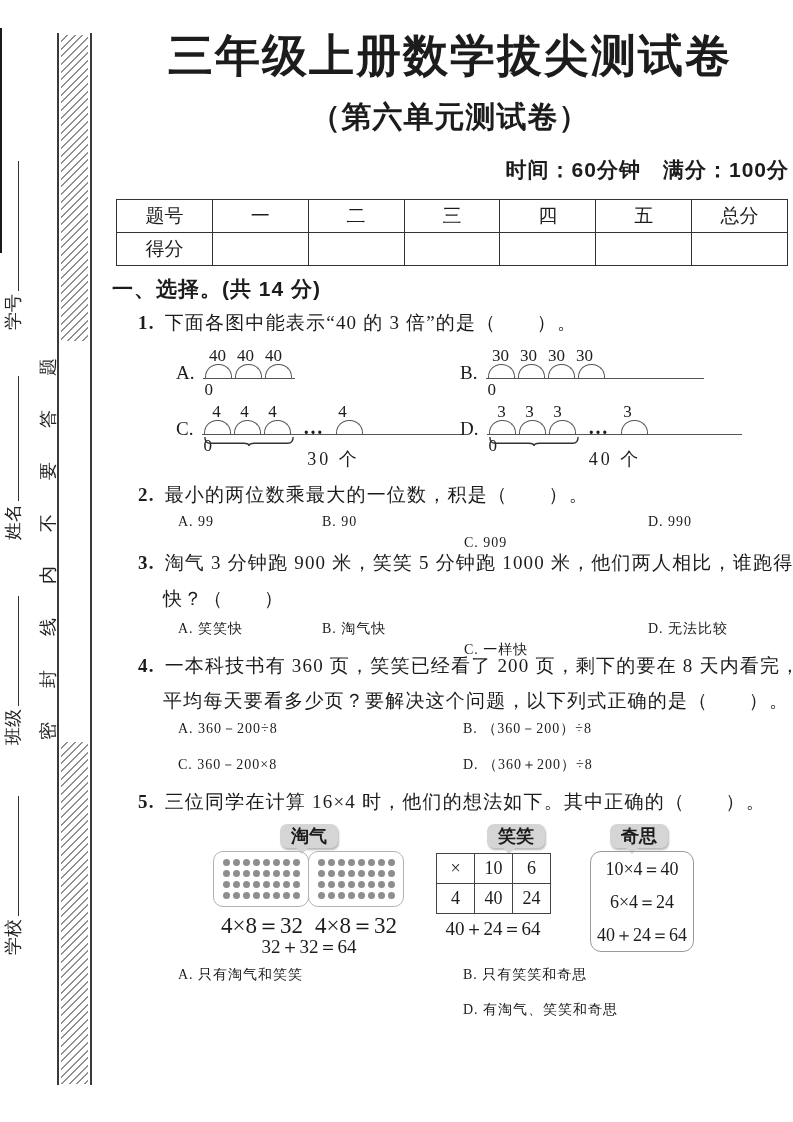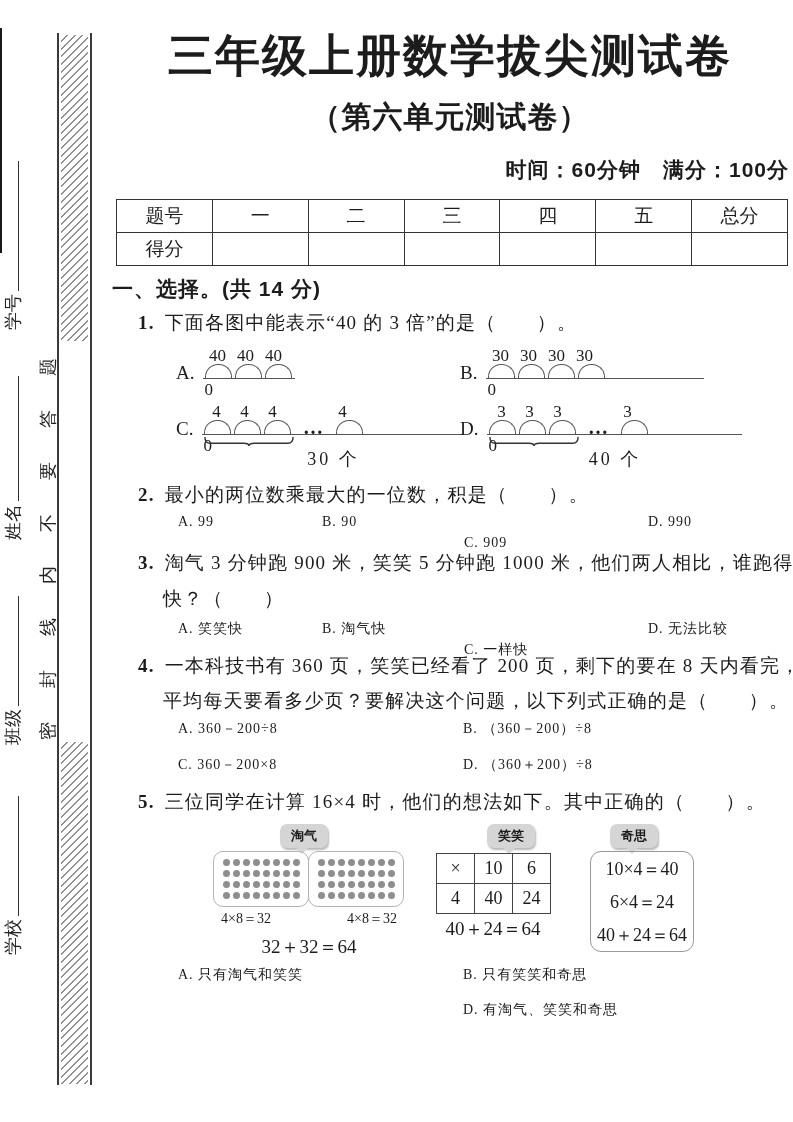--- a/index.html
+++ b/index.html
@@ -65,33 +65,33 @@
          letter-spacing:1px;align-self:center;flex:none;}
   .below{position:relative;height:20px;}
   .below.tall{height:42px;}
   .zero{position:absolute;left:1px;top:1px;font-size:17px;}
   .brace{position:absolute;left:2px;right:2px;top:2px;height:9px;}
   .brace-label{position:absolute;top:12px;left:0;width:100%;text-align:center;
                font-size:18px;letter-spacing:3px;}
 
   
   .badge{position:absolute;top:824px;height:24px;line-height:24px;padding:0 11px;
-         background:#d5d5d5;border-radius:7px;font-size:13px;font-weight:700;
+         background:#d5d5d5;border-radius:7px;font-size:18px;font-weight:700;
          font-family:"Liberation Sans","DejaVu Sans",sans-serif;
          box-shadow:1px 2px 2px rgba(0,0,0,.28);}
   .badge::after{content:"";position:absolute;left:16px;bottom:-6px;
                 border:6px solid transparent;border-top-color:#d5d5d5;border-bottom:none;}
   .badge-0{left:280px;} .badge-1{left:487px;} .badge-2{left:610px;}
   .dots-wrap{position:absolute;left:213px;top:851px;display:flex;}
   .dotbox{border:1.6px solid #b3b3b3;border-radius:10px;padding:5px 7px;
           display:grid;grid-template-columns:repeat(8,10px);grid-auto-rows:11px;}
   .dotbox+.dotbox{margin-left:-1px;}
   .dot{width:7px;height:7px;border-radius:50%;background:#8e8e8e;align-self:center;justify-self:center;}
   .tq-eqs{position:absolute;left:213px;top:910px;width:192px;display:flex;
-          justify-content:space-between;padding:0 8px;box-sizing:border-box;font-size:14px;}
+          justify-content:space-between;padding:0 8px;box-sizing:border-box;font-size:23px;}
   .tq-sum{position:absolute;left:213px;top:934px;width:192px;text-align:center;font-size:19px;}
   .xx-table{position:absolute;left:436px;top:853px;border-collapse:collapse;table-layout:fixed;}
   .xx-table td{border:1.7px solid #444;width:37px;height:29px;text-align:center;font-size:18px;padding:0;}
   .xx-sum{position:absolute;left:428px;top:916px;width:130px;text-align:center;font-size:19px;white-space:nowrap;}
   .qs-box{position:absolute;left:590px;top:851px;width:102px;height:99px;
           border:1.6px solid #9a9a9a;border-radius:11px;display:flex;flex-direction:column;
           justify-content:space-around;align-items:center;font-size:18px;}
 </style>
 </head>
 <body>

